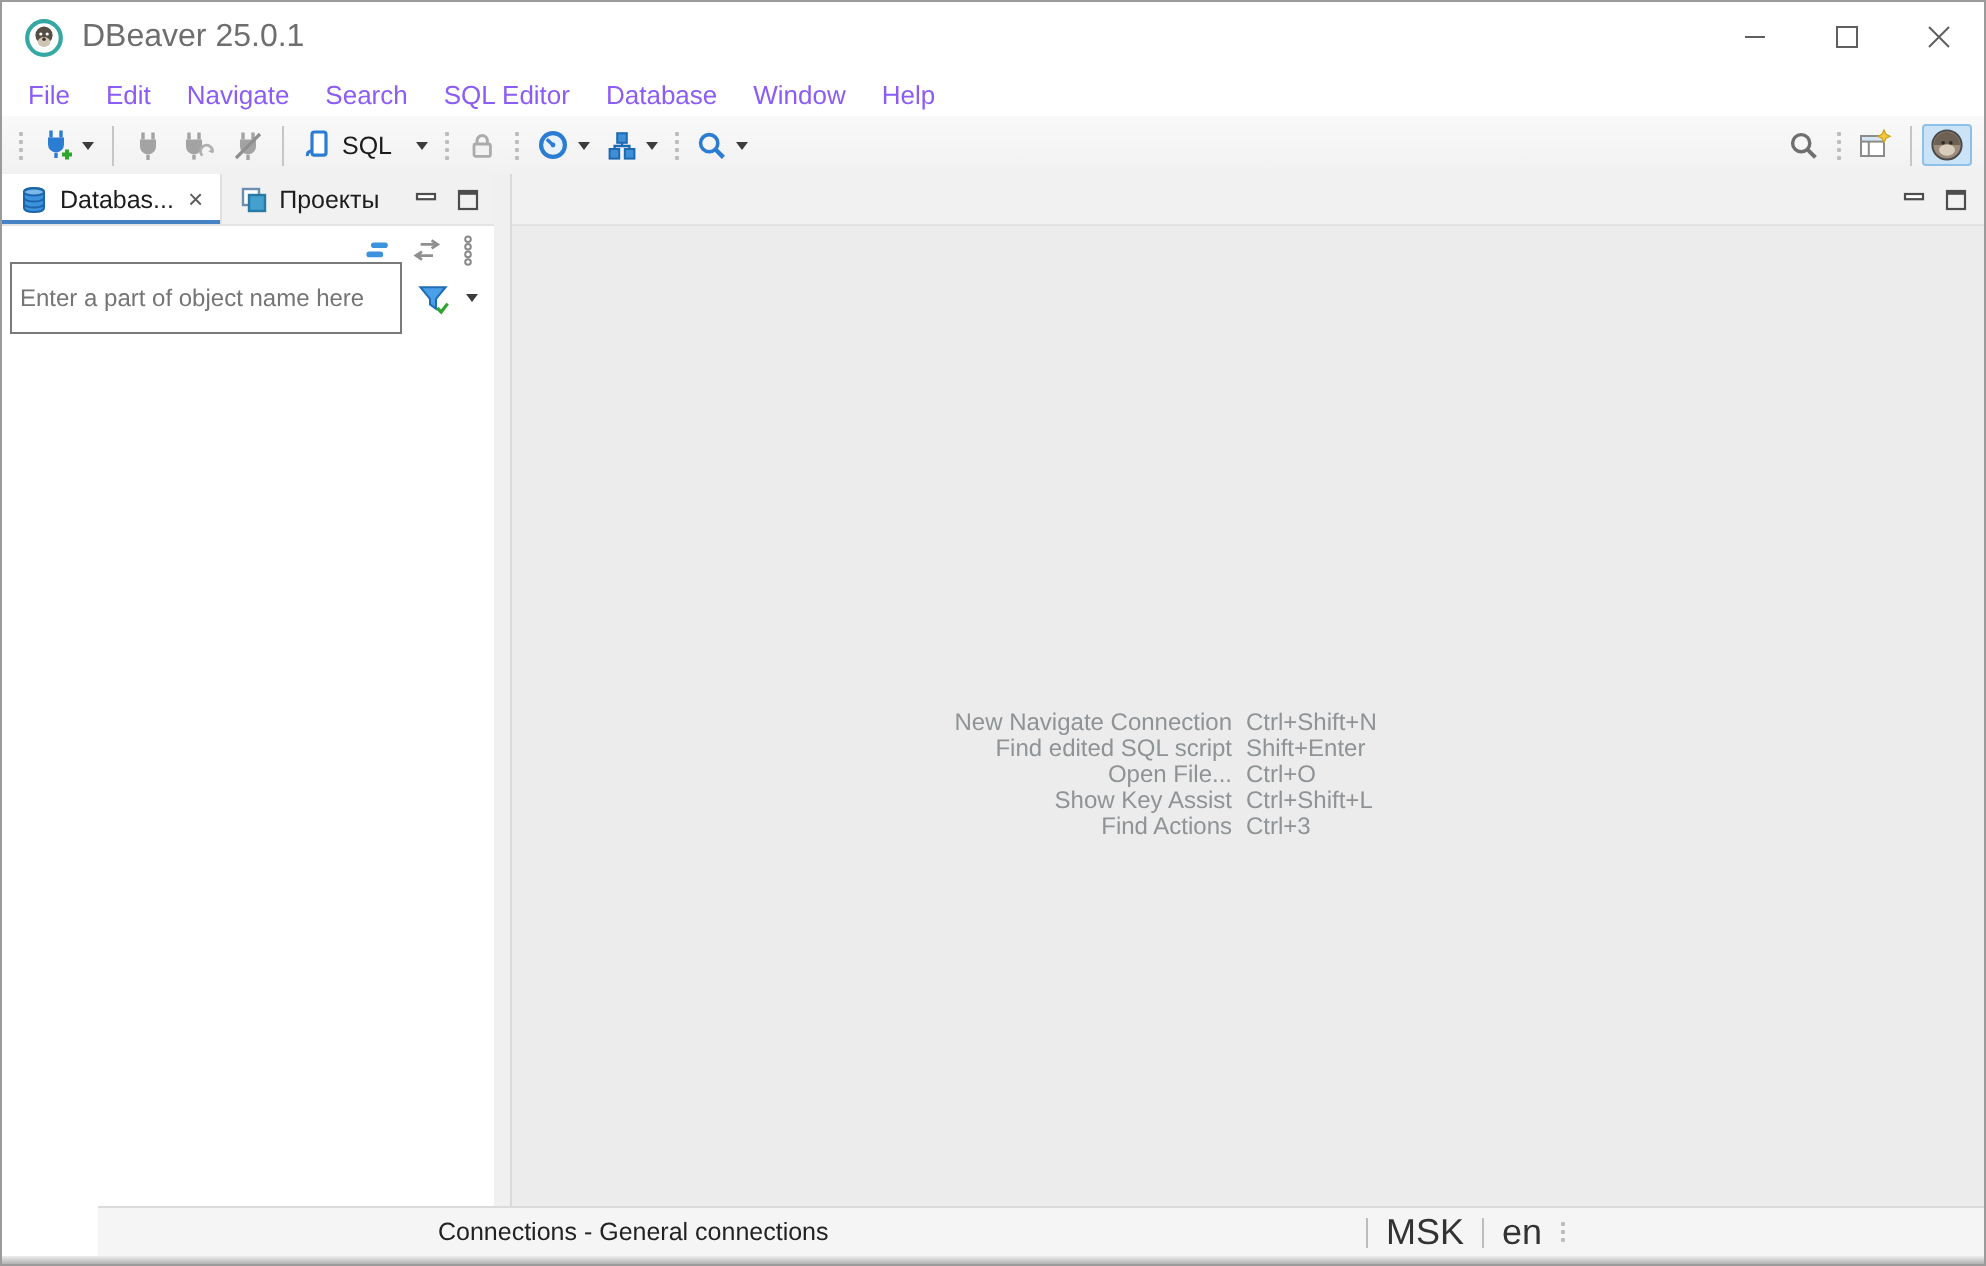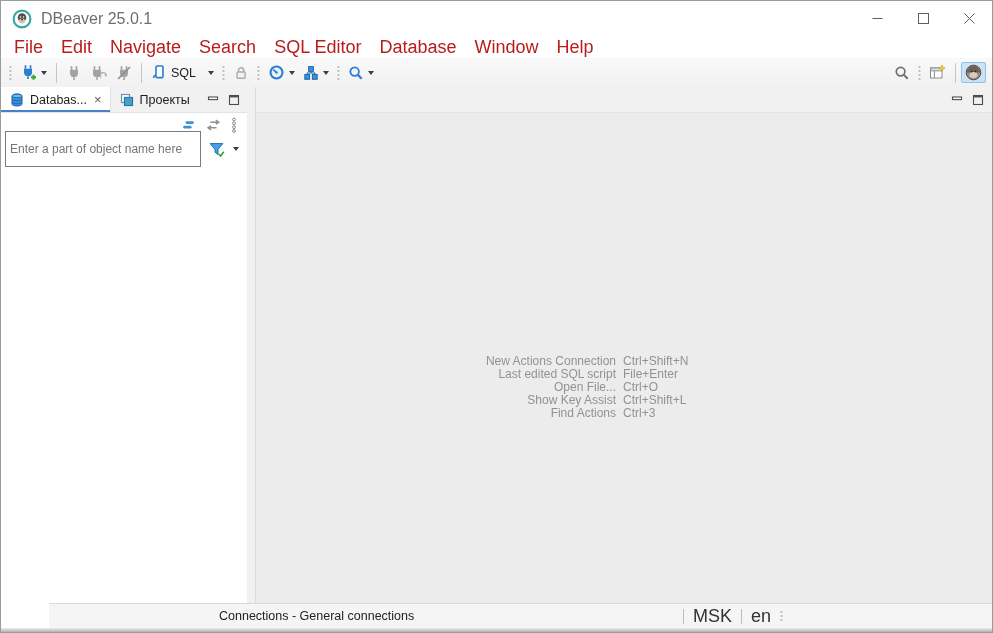--- a/index.html
+++ b/index.html
@@ -10,21 +10,21 @@
   
   .titlebar{ position:absolute; left:0; top:0; right:0; height:35px;
              display:flex; align-items:center; padding-left:11px; background:#ffffff; }
   .title-text{ margin-left:9px; font-size:16px; color:#6e6e6e; }
   .win-controls{ margin-left:auto; display:flex; height:100%; }
   .win-btn{ width:46px; height:100%; display:flex; align-items:center; justify-content:center; }
 
   
   .menubar{ position:absolute; left:0; top:35px; right:0; height:22px;
             display:flex; align-items:center; padding-left:4px; background:#ffffff; }
-  .menu-item{ padding:0 9px; font-size:18px; color:#b91c1c; }
+  .menu-item{ padding:0 9px; font-size:13px; color:#8b5cf6; }
 
   
   .toolbar{ position:absolute; left:0; top:57px; right:0; height:29px;
             display:flex; align-items:center; padding:0 6px 0 4px;
             background:linear-gradient(#f9f9f9,#f1f1f1); }
   .tbtn{ display:flex; align-items:center; gap:4px; padding:2px 4px; border-radius:2px; }
   .tbtn.selected{ background:#cbe3f7; border:1px solid #8ec1ea; padding:1px 3px; }
   .caret{ width:0; height:0; border-left:3.5px solid transparent;
           border-right:3.5px solid transparent; border-top:4px solid #3c3c3c; }
   .grip{ width:3px; height:16px; margin:0 4px;
@@ -359,24 +359,24 @@
         </span>
         <span>
           <svg width="12" height="12" viewBox="0 0 12 12">
               <rect x="1.5" y="1.5" width="9" height="9" fill="none" stroke="#4d4d4d" stroke-width="1.1"></rect>
               <line x1="1.5" y1="2.6" x2="10.5" y2="2.6" stroke="#4d4d4d" stroke-width="1.6"></line>
             </svg>
         </span>
       </div>
       <div class="editor-body">
         <div class="shortcuts">
-          <span class="sc-action">New Actions Connection</span>
+          <span class="sc-action">New Navigate Connection</span>
           <span class="sc-keys">Ctrl+Shift+N</span>
-          <span class="sc-action">Last edited SQL script</span>
-          <span class="sc-keys">File+Enter</span>
+          <span class="sc-action">Find edited SQL script</span>
+          <span class="sc-keys">Shift+Enter</span>
           <span class="sc-action">Open File...</span>
           <span class="sc-keys">Ctrl+O</span>
           <span class="sc-action">Show Key Assist</span>
           <span class="sc-keys">Ctrl+Shift+L</span>
           <span class="sc-action">Find Actions</span>
           <span class="sc-keys">Ctrl+3</span>
         </div>
       </div>
     </div>
   </div>

